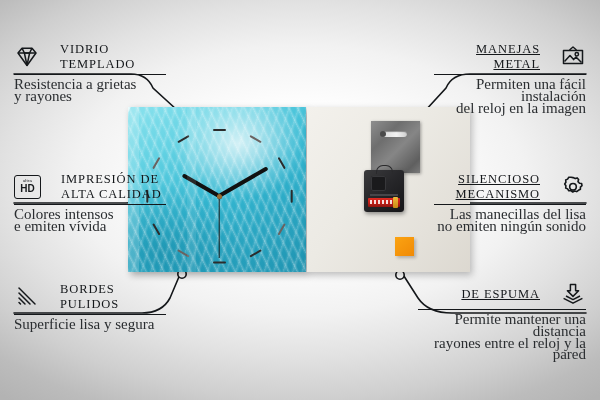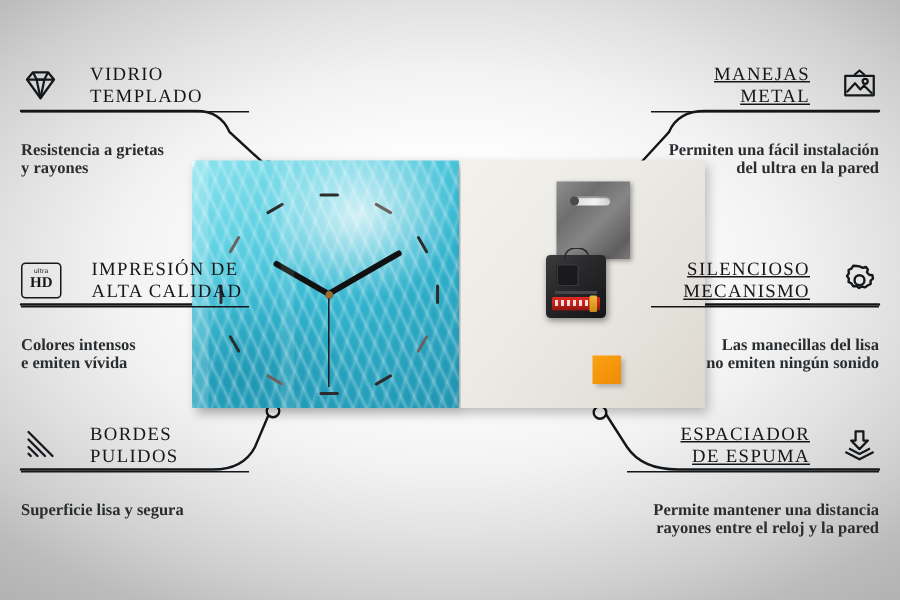--- a/index.html
+++ b/index.html
@@ -101,34 +101,34 @@
   .title{
     font-family:"Liberation Serif", serif;
     font-size:12.5px;letter-spacing:.9px;color:#14171a;
     line-height:14.5px;font-weight:400;text-transform:uppercase;
   }
   .feat.left .title{text-align:left;}
   .feat.right .title{text-align:right;text-decoration:underline;}
   .rule{height:1.4px;background:#14171a;margin-top:3px;}
   .desc{
     font-family:"Liberation Serif", serif;
-    font-size:11px;color:#2a2d30;line-height:11.6px;margin-top:20px;font-weight:bold;
+    font-size:15px;color:#2a2d30;line-height:11.6px;margin-top:4px;
   }
   .feat.right .desc{text-align:right;}
   .ico{width:26px;height:24px;flex:0 0 26px;display:block;}
   .ico svg{display:block;width:26px;height:24px;}
 
   
   .hdbox{
     width:25px;height:22px;border:1.6px solid #15181b;border-radius:3px;
     display:flex;flex-direction:column;align-items:center;justify-content:center;
     line-height:1;flex:0 0 25px;
   }
   .hdbox .u{font-size:4.4px;letter-spacing:.2px;color:#15181b;font-family:"Liberation Sans",sans-serif;}
-  .hdbox .h{font-size:10px;font-weight:700;color:#15181b;font-family:Liberation Serif, serif;margin-top:.5px;}
+  .hdbox .h{font-size:10px;font-weight:700;color:#15181b;font-family:Liberation Sans, sans-serif;margin-top:.5px;}
 </style>
 </head>
 <body>
 
 <div id="stage">
 
   <svg id="wires" viewBox="0 0 600 400">
     <g fill="none" stroke="#14171a" stroke-width="1.6" stroke-linecap="round">
 
       <path d="M14,74 H131 Q147,74 153,88 L177,110"></path>
@@ -269,21 +269,21 @@
             <rect x="3.5" y="5.5" width="19" height="13"></rect>
             <path d="M4.5,16.5 L10,10.5 L13.6,14.6 L16,12 L21.5,17.5"></path>
             <circle cx="16.8" cy="9.2" r="1.7"></circle>
           </g>
         </svg>
       </span>
     </div>
     <div class="rule"></div>
     <div class="desc">
       <div>Permiten una fácil instalación</div>
-      <div>del ultra en la pared</div>
+      <div>del reloj en la imagen</div>
     </div>
   </div>
 
   <div class="feat right" style="left:434px;top:172px;width:152px;">
     <div class="hdr">
       <div style="flex:1;">
         <div class="title">SILENCIOSO</div>
         <div class="title">MECANISMO</div>
       </div>
       <span class="ico">
@@ -301,21 +301,20 @@
     <div class="rule"></div>
     <div class="desc">
       <div>Las manecillas del lisa</div>
       <div>no emiten ningún sonido</div>
     </div>
   </div>
 
   <div class="feat right" style="left:418px;top:282px;width:168px;">
     <div class="hdr">
       <div style="flex:1;">
-        <div class="title">ESPACIADOR</div>
         <div class="title">DE ESPUMA</div>
       </div>
       <span class="ico">
         <svg viewBox="0 0 26 24">
           <g fill="none" stroke="#15181b" stroke-width="1.5" stroke-linejoin="round">
             <path d="M10.4,2.5 h5.2 v6.2 h3.0 L13,14.4 L7.4,8.7 h3.0 z"></path>
             <path d="M6.0,14.0 L13,17.6 L20,14.0"></path>
             <path d="M3.6,16.4 L13,21.2 L22.4,16.4"></path>
           </g>
         </svg>

